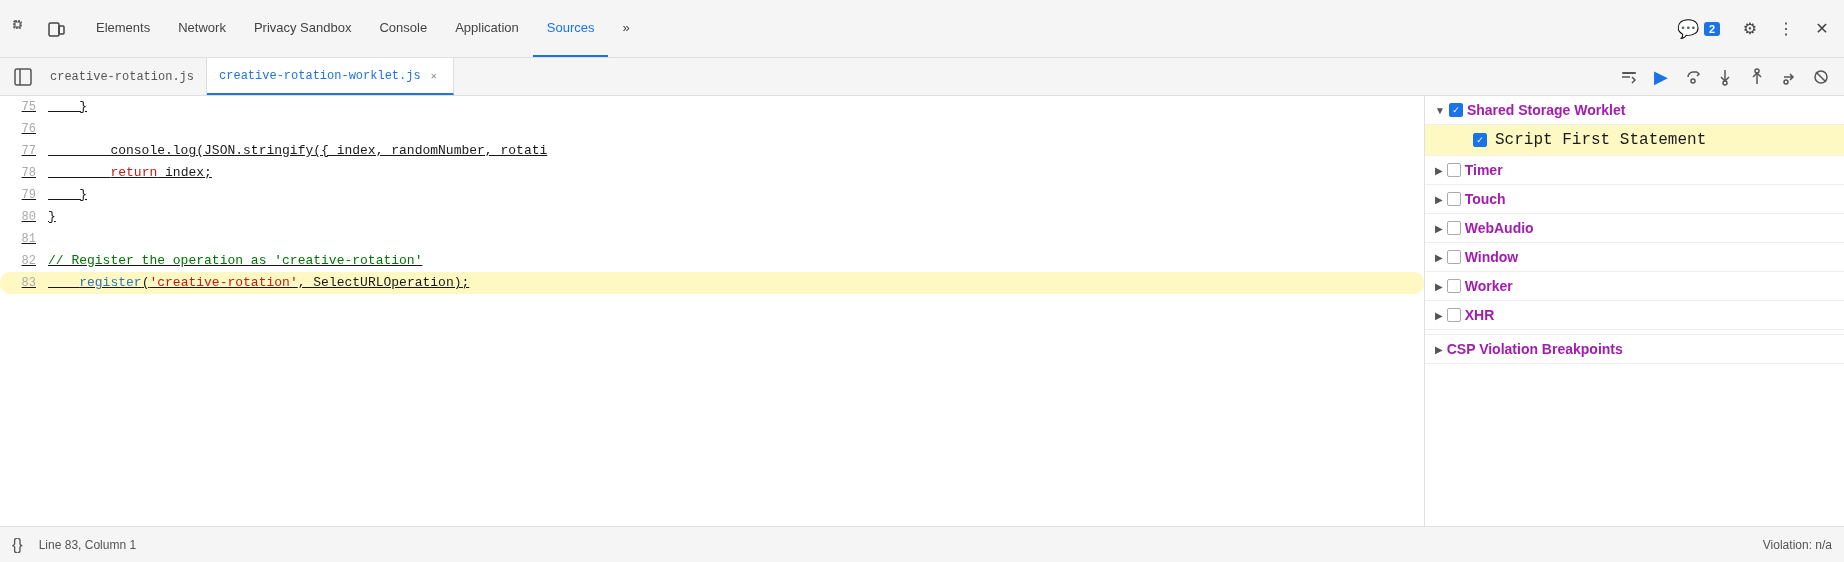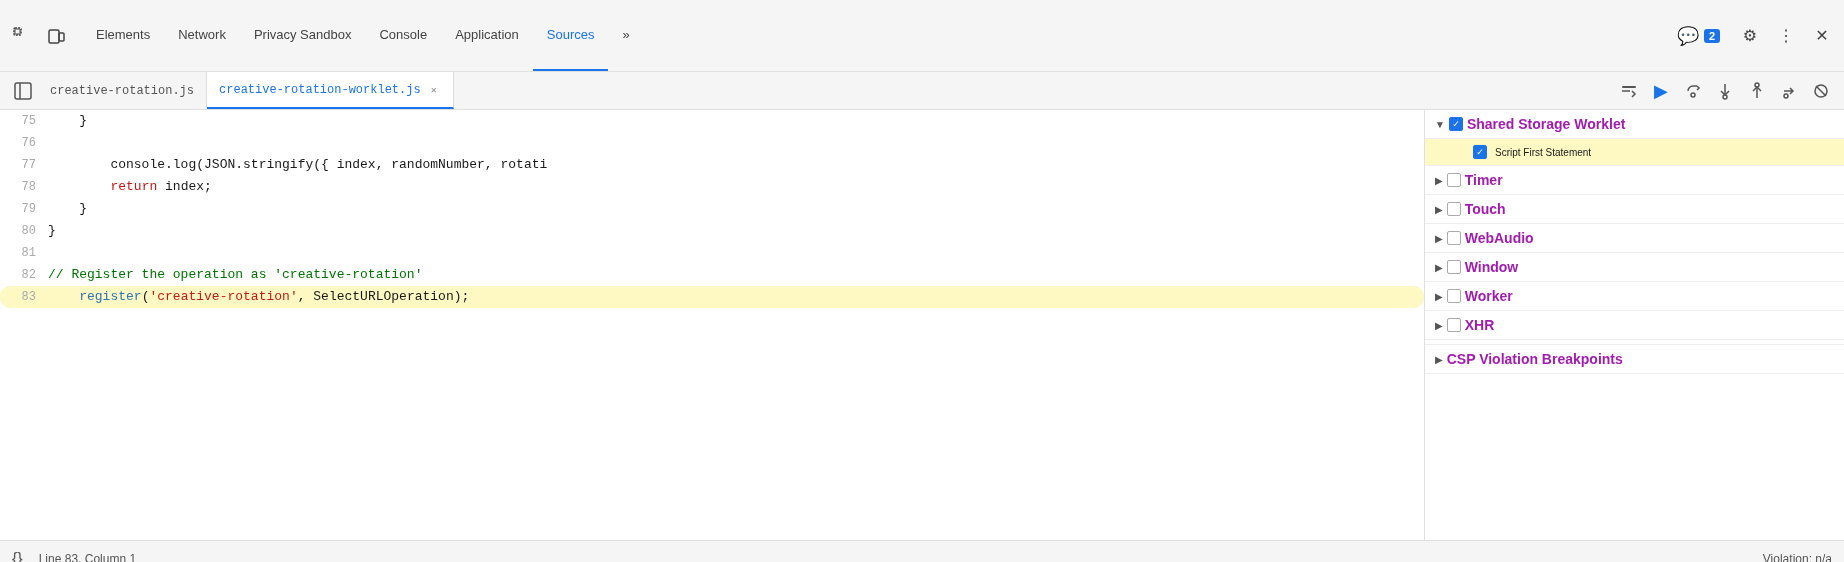--- a/index.html
+++ b/index.html
@@ -10,21 +10,21 @@
       color: #1a1a1a;
       width: 1844px;
       height: 562px;
       overflow: hidden;
     }
 
     
     .top-nav {
       display: flex;
       align-items: center;
-      height: 72px;
+      height: 58px;
       border-bottom: 1px solid #e0e0e0;
       padding: 0 8px;
       background: #f5f5f5;
     }
     .top-nav-icons {
       display: flex;
       align-items: center;
       gap: 6px;
       margin-right: 12px;
     }
@@ -162,20 +162,21 @@
     }
 
     
     .code-area {
       flex: 1;
       background: #fff;
       overflow: hidden;
       font-family: 'Courier New', Courier, monospace;
       font-size: 13px;
       line-height: 22px;
+      text-decoration: underline;
     }
     .code-line {
       display: flex;
       align-items: flex-start;
     }
     .code-line.highlighted {
       background: #fef9c3;
       border-radius: 10px;
     }
     .line-num {
@@ -243,22 +244,22 @@
     .checkbox.checked {
       background: #1a73e8;
       border-color: #1a73e8;
     }
     .checkbox.checked::after {
       content: '✓';
       color: white;
       font-size: 9px;
     }
     .breakpoint-label {
-      font-family: Liberation Sans, sans-serif;
-      font-size: 10px;
+      font-family: Liberation Mono, monospace;
+      font-size: 16px;
     }
     .triangle {
       font-size: 10px;
       color: #555;
       cursor: pointer;
     }
     .group-label {
       font-size: 14px;
       color: #a21caf;
       font-weight: 700;

